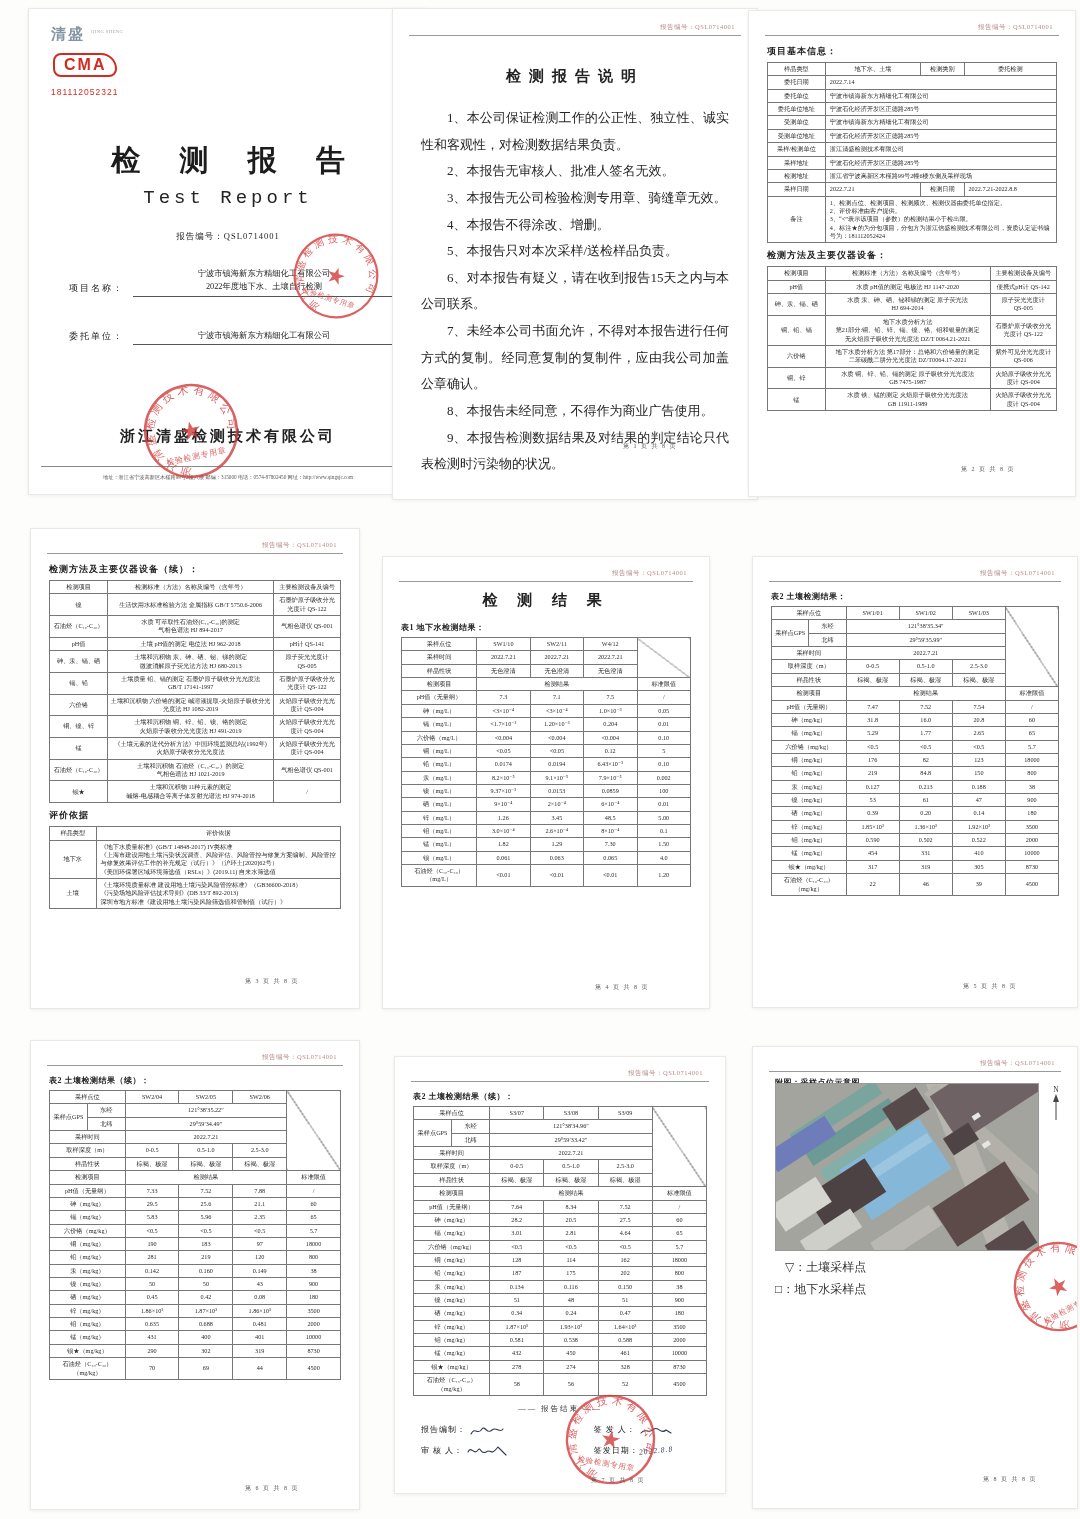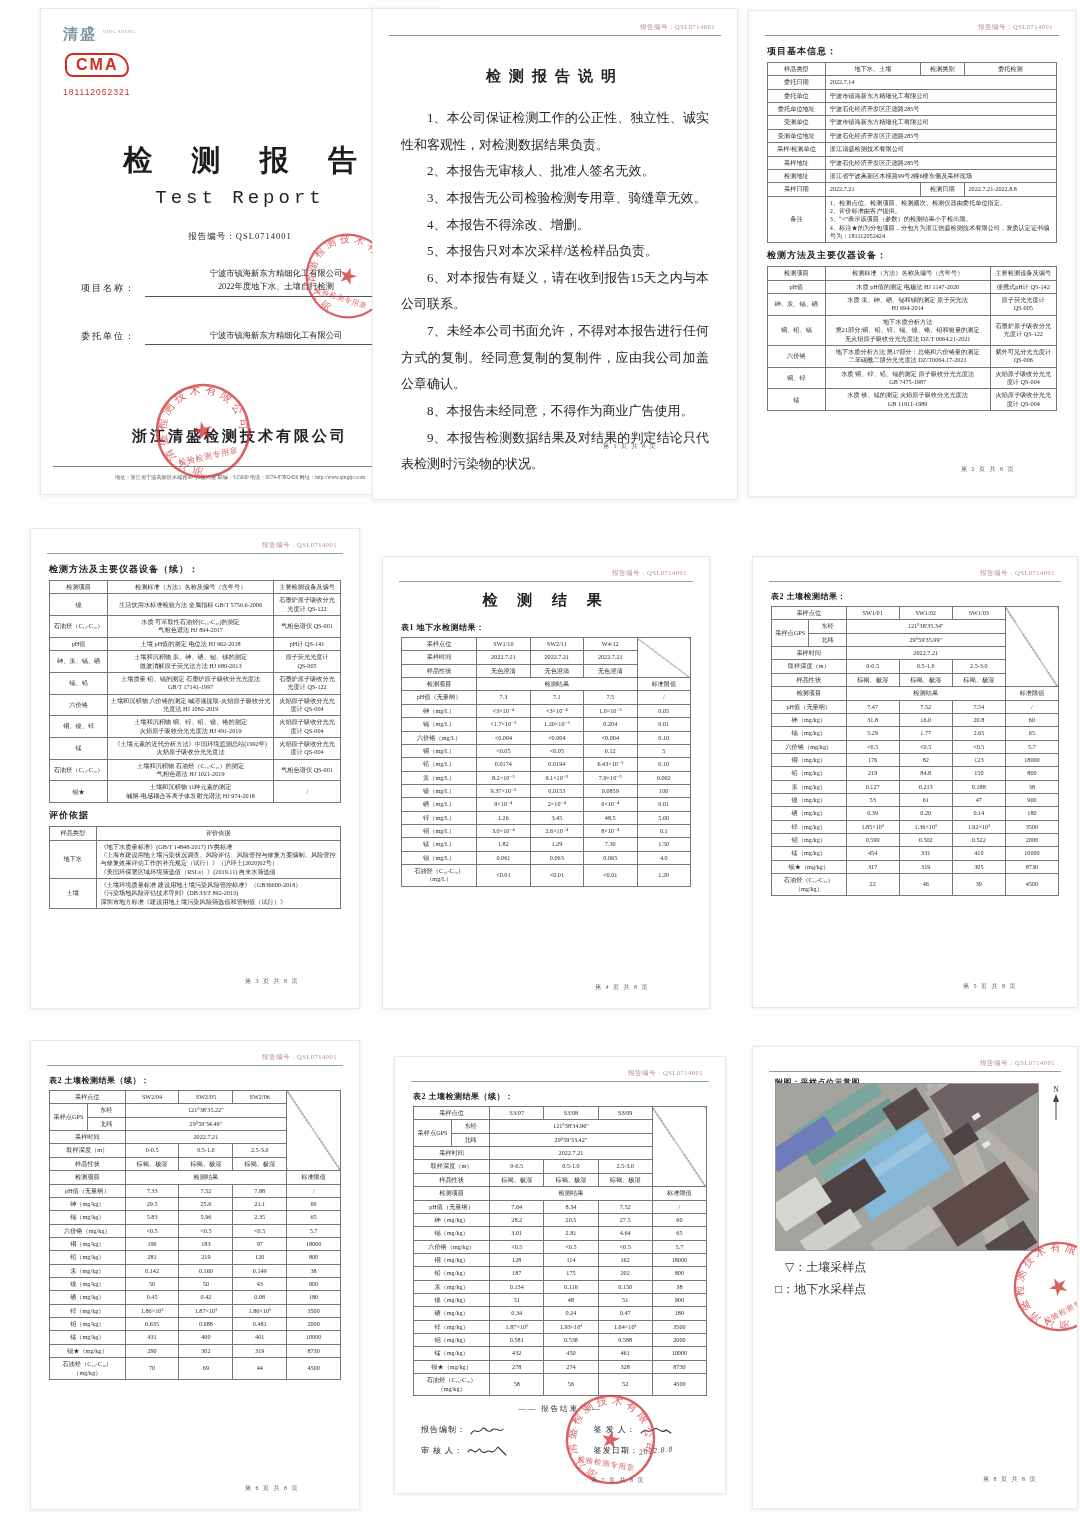--- a/index.html
+++ b/index.html
@@ -66,21 +66,21 @@
   
   .map-wrap { position:absolute; left:22px; top:36px; width:264px; height:168px; border:0.5px solid #999; overflow:hidden; }
   .legend   { position:absolute; left:22px; top:210px; font-size:12px; line-height:1.8; color:#333;text-align:right; }
   .north    { position:absolute; left:296px; top:38px; width:14px; text-align:center; font-size:7.5px; color:#333; }
 </style>
 </head>
 <body>
 
 <div id="canvas">
 
-  <div class="page" style="left:40px;top:8px;width:400px;height:487px">
+  <div class="page" style="left:28px;top:8px;width:400px;height:487px">
     <div class="qs-logo">清盛</div>
     <div class="qs-sub">QING SHENG</div>
     <div class="cma-box">CMA</div>
     <div class="cma-num">181112052321</div>
     <div class="cover-title">检 测 报 告</div>
     <div class="cover-sub">Test Report</div>
     <div class="cover-repno">报告编号：QSL0714001</div>
     <div class="cover-field" style="top:258px">
       <div class="lab">项目名称：</div>
       <div class="val">
@@ -105,21 +105,21 @@
     </svg>
     <svg class="stamp" style="left:112px;top:372px;width:100px;height:100px;transform:rotate(-12deg)" viewBox="0 0 120 120">
       <circle class="sc" cx="60" cy="60" r="55"></circle>
       <path id="arc2" d="M60,105 A45,45 0 1,1 60.01,105" fill="none"></path>
       <text class="st"><textPath href="#arc2" startOffset="3%">浙江清盛检测技术有限公司</textPath></text>
       <text class="ss" x="60" y="70">★</text>
       <text class="sl" x="60" y="94">检验检测专用章</text>
     </svg>
   </div>
 
-  <div class="page" style="left:372px;top:8px;width:366px;height:492px">
+  <div class="page" style="left:392px;top:8px;width:366px;height:492px">
     <div class="phead" style="top:14px">报告编号：QSL0714001</div>
     <div class="prule" style="top:26px"></div>
     <div class="big-title" style="position:absolute;top:58px;left:0;right:0">检测报告说明</div>
     <div class="notes-body">
         <p>1、本公司保证检测工作的公正性、独立性、诚实性和客观性，对检测数据结果负责。</p>
         <p>2、本报告无审核人、批准人签名无效。</p>
         <p>3、本报告无公司检验检测专用章、骑缝章无效。</p>
         <p>4、本报告不得涂改、增删。</p>
         <p>5、本报告只对本次采样/送检样品负责。</p>
         <p>6、对本报告有疑义，请在收到报告15天之内与本公司联系。</p>

